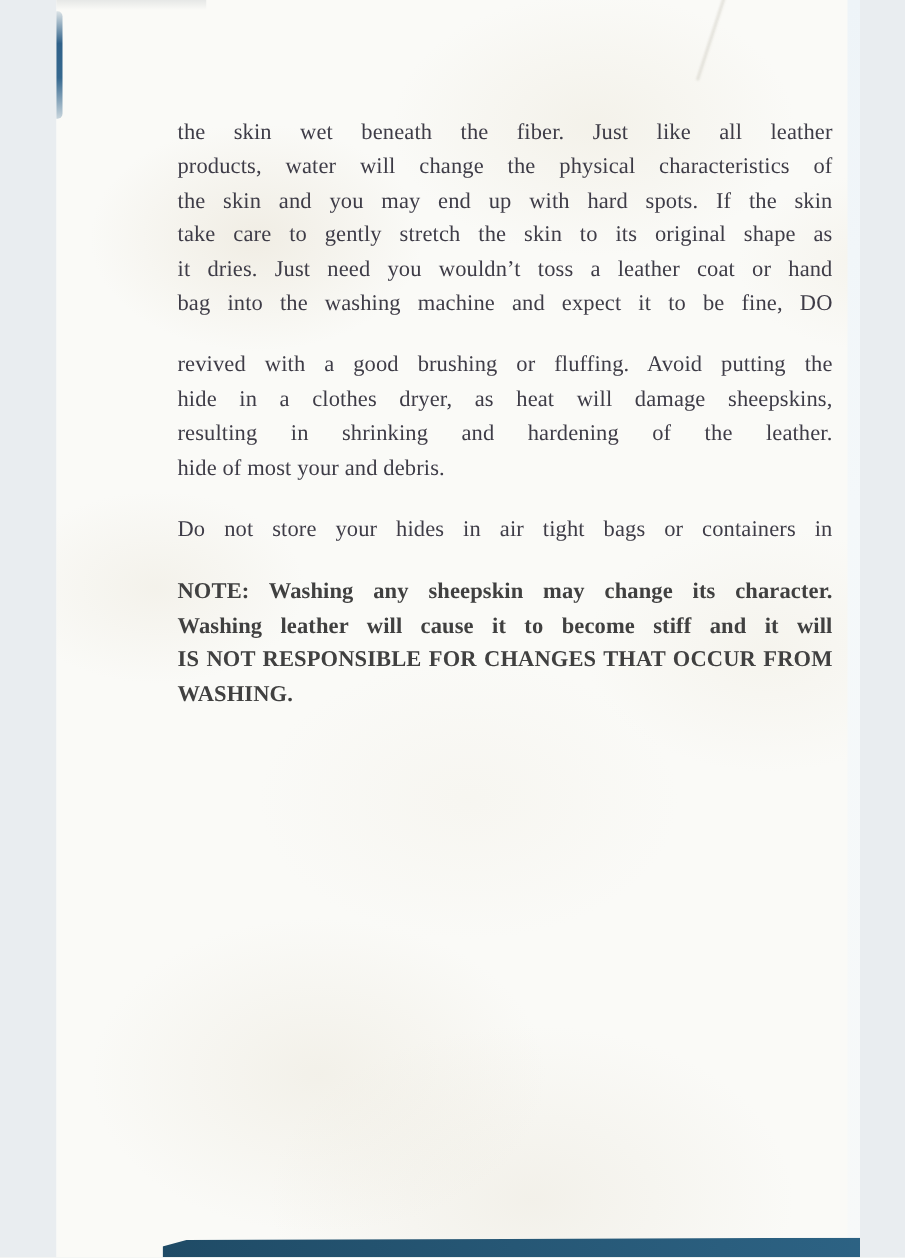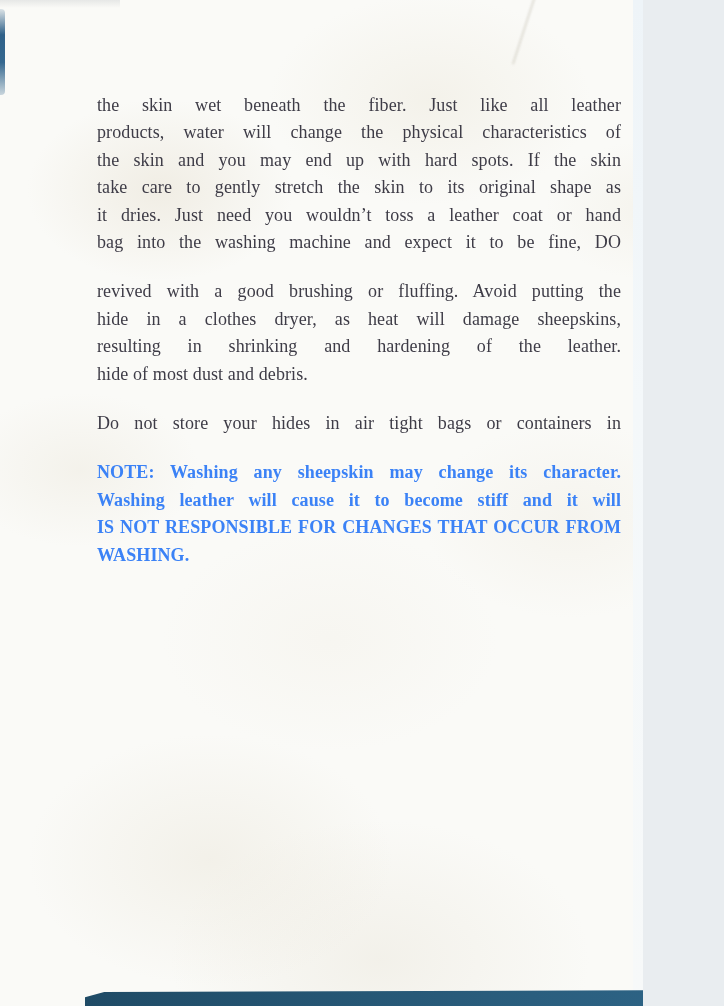--- a/index.html
+++ b/index.html
@@ -7,20 +7,21 @@
     width: 724px; height: 1006px;
     overflow: hidden;
     font-family: "Liberation Serif", "DejaVu Serif", serif;
     background: #e9edf0;
   }
   .photo {
     position: relative;
     width: 643px; height: 1006px;
     background: var(--paper, #fafaf7);
     overflow: hidden;
+    margin-left: 45px;
   }
   
   .paper-texture {
     position: absolute; inset: 0;
     background-image:
       radial-gradient(ellipse 190px 130px at 160px 190px, rgba(226,218,200,0.40), transparent 70%),
       radial-gradient(ellipse 230px 150px at 430px 100px, rgba(230,224,206,0.32), transparent 70%),
       radial-gradient(ellipse 170px 110px at 80px 470px,  rgba(229,223,207,0.30), transparent 70%),
       radial-gradient(ellipse 260px 180px at 210px 860px, rgba(227,221,204,0.32), transparent 70%),
       radial-gradient(ellipse 210px 140px at 570px 520px, rgba(232,226,210,0.26), transparent 70%),
@@ -94,21 +95,21 @@
   .text-block {
     position: absolute;
     left: 97px; top: 92px;
     width: 524px;
     color: var(--ink, #3e3c47);
     font-size: 18px;
     line-height: 27.4px;
     letter-spacing: 0.1px;
   }
   .para { margin: 0 0 22px 0; }
-  .para.bold { font-weight: 700; color: #3b82f6; }
+  .para.bold { font-weight: 700; color: #404040; }
   .line {
     text-align: justify;
     text-align-last: justify;
     white-space: normal;
   }
   .line.last { text-align-last: left; }
 </style>
 </head>
 <body>
 
@@ -127,21 +128,21 @@
         <div class="line">products, water will change the physical characteristics of</div>
         <div class="line">the skin and you may end up with hard spots. If the skin</div>
         <div class="line">take care to gently stretch the skin to its original shape as</div>
         <div class="line">it dries. Just need you wouldn’t toss a leather coat or hand</div>
         <div class="line">bag into the washing machine and expect it to be fine, DO</div>
       </div>
       <div class="para">
         <div class="line">revived with a good brushing or fluffing. Avoid putting the</div>
         <div class="line">hide in a clothes dryer, as heat will damage sheepskins,</div>
         <div class="line">resulting in shrinking and hardening of the leather.</div>
-        <div class="line last">hide of most dust and debris.</div>
+        <div class="line last">hide of most your and debris.</div>
       </div>
       <div class="para">
         <div class="line">Do not store your hides in air tight bags or containers in</div>
       </div>
       <div class="para bold">
         <div class="line">NOTE: Washing any sheepskin may change its character.</div>
         <div class="line">Washing leather will cause it to become stiff and it will</div>
         <div class="line">IS NOT RESPONSIBLE FOR CHANGES THAT OCCUR FROM</div>
         <div class="line last">WASHING.</div>
       </div>

